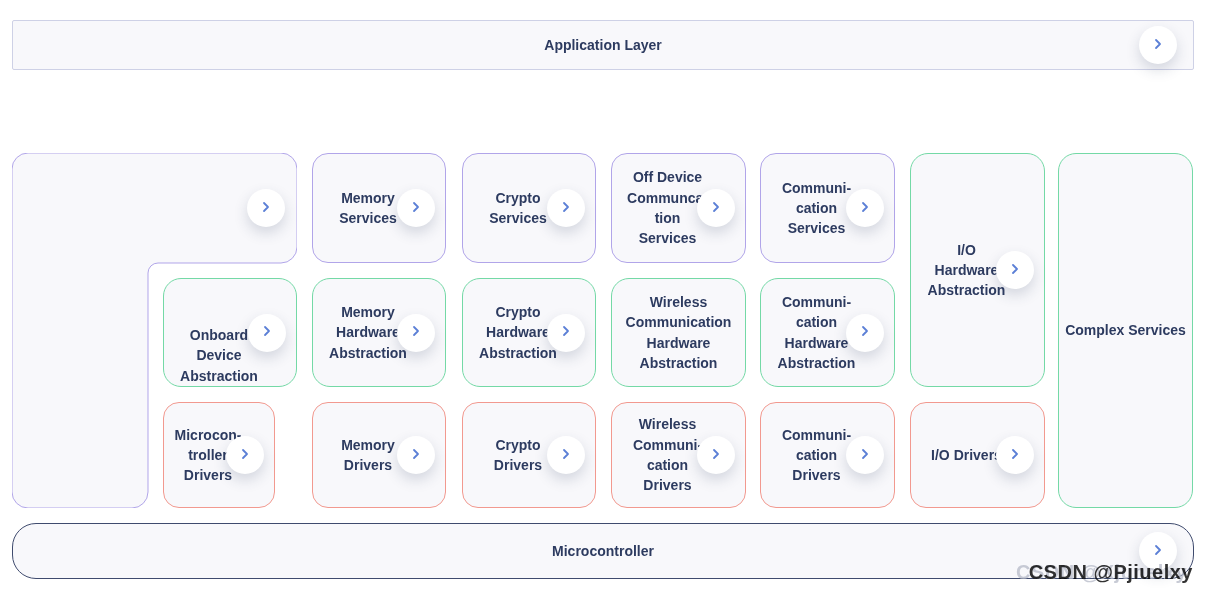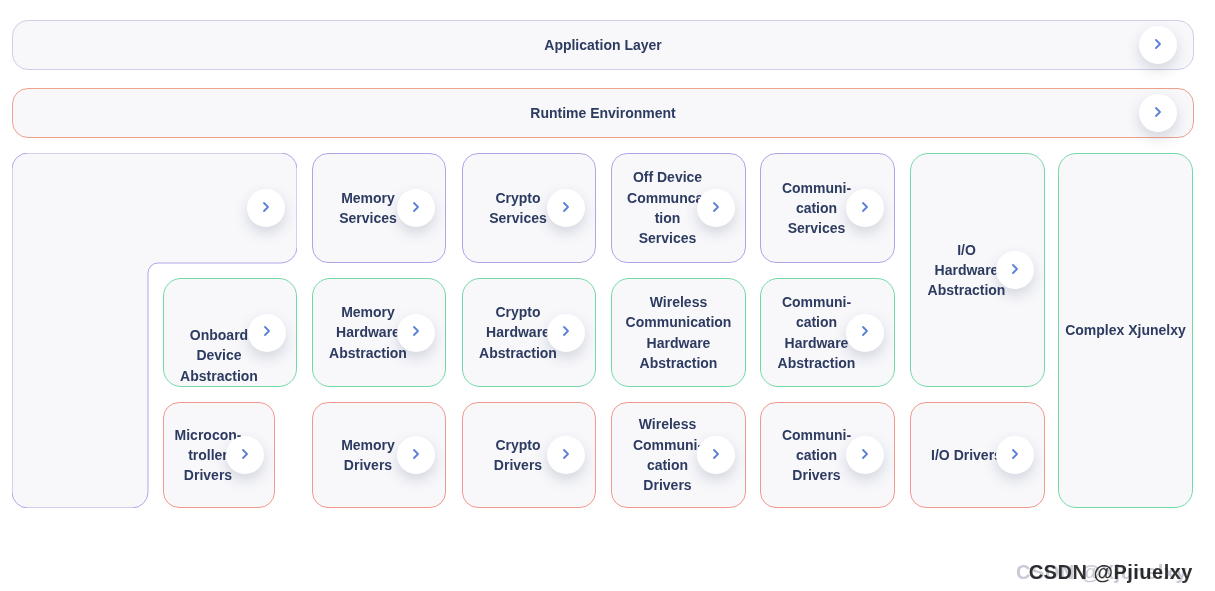--- a/index.html
+++ b/index.html
@@ -4,21 +4,21 @@
 <style>
   html,body{margin:0;padding:0;background:#ffffff;}
   .stage{
     position:relative;width:1215px;height:591px;background:#ffffff;overflow:hidden;
     font-family:"Liberation Sans",sans-serif;color:#2d3b60;
   }
   .box{
     position:absolute;background:#f8f8fb;border:1px solid #b1a5e9;border-radius:16px;
     display:flex;align-items:center;justify-content:center;box-sizing:border-box;
   }
-  .bar{border-radius:16px;}
+  .bar{border-radius:2px;}
   .lbl{
     white-space:pre-line;text-align:center;font-size:14px;line-height:1.45;
     font-weight:600;color:#2d3b60;pointer-events:none;
   }
   .pad .lbl{padding:0 30px 0 8px;}
   .chev{
     position:absolute;right:10px;top:50%;transform:translateY(-50%);
     width:38px;height:38px;border-radius:50%;background:#ffffff;border:none;padding:0;
     box-shadow:0 6px 14px rgba(45,59,96,0.18);display:flex;align-items:center;justify-content:center;
     cursor:pointer;
@@ -53,28 +53,20 @@
 
   <div class="box bar b-gray" style="left:12px;top:20px;width:1182px;height:50px;">
     <span class="lbl">Application Layer</span>
     <button class="chev">
       <span><svg width="14" height="14" viewBox="0 0 14 14">
             <path d="M5 3 L9 7 L5 11" fill="none" stroke="#5b7fd6" stroke-width="1.8" stroke-linecap="round" stroke-linejoin="round"></path>
           </svg></span>
     </button>
   </div>
 
-  <div class="box bar b-orange" style="left:12px;top:88px;width:1182px;height:50px;">
-    <span class="lbl">Runtime Environment</span>
-    <button class="chev">
-      <span><svg width="14" height="14" viewBox="0 0 14 14">
-            <path d="M5 3 L9 7 L5 11" fill="none" stroke="#5b7fd6" stroke-width="1.8" stroke-linecap="round" stroke-linejoin="round"></path>
-          </svg></span>
-    </button>
-  </div>
 
   <svg class="lshape" viewBox="12 153 285 355">
     <path d="M 28 153 H 281 A 16 16 0 0 1 297 169 V 247 A 16 16 0 0 1 281 263 H 158 A 10 10 0 0 0 148 273 V 492 A 16 16 0 0 1 132 508 H 28 A 16 16 0 0 1 12 492 V 169 A 16 16 0 0 1 28 153 Z" fill="#f8f8fb" stroke="#b1a5e9" stroke-width="1"></path>
   </svg>
   <div class="ss-head">
     <button class="chev" style="right:12px;">
       <span><svg width="14" height="14" viewBox="0 0 14 14">
             <path d="M5 3 L9 7 L5 11" fill="none" stroke="#5b7fd6" stroke-width="1.8" stroke-linecap="round" stroke-linejoin="round"></path>
           </svg></span>
     </button>
@@ -128,21 +120,21 @@
 Hardware
 Abstraction</span>
     <button class="chev">
       <span><svg width="14" height="14" viewBox="0 0 14 14">
             <path d="M5 3 L9 7 L5 11" fill="none" stroke="#5b7fd6" stroke-width="1.8" stroke-linecap="round" stroke-linejoin="round"></path>
           </svg></span>
     </button>
   </div>
 
   <div class="box b-green" style="left:1058px;top:153px;width:135px;height:355px;">
-    <span class="lbl">Complex Xjunelxy</span>
+    <span class="lbl">Complex Services</span>
   </div>
 
   <div class="box b-green pad" style="left:163px;top:278px;width:134px;height:109px;align-items:flex-end;">
     <span class="lbl">Onboard
 Device
 Abstraction</span>
     <button class="chev">
       <span><svg width="14" height="14" viewBox="0 0 14 14">
             <path d="M5 3 L9 7 L5 11" fill="none" stroke="#5b7fd6" stroke-width="1.8" stroke-linecap="round" stroke-linejoin="round"></path>
           </svg></span>
@@ -246,19 +238,27 @@
 
   <div class="box b-red pad" style="left:910px;top:402px;width:135px;height:106px;">
     <span class="lbl">I/O Drivers</span>
     <button class="chev">
       <span><svg width="14" height="14" viewBox="0 0 14 14">
             <path d="M5 3 L9 7 L5 11" fill="none" stroke="#5b7fd6" stroke-width="1.8" stroke-linecap="round" stroke-linejoin="round"></path>
           </svg></span>
     </button>
   </div>
 
+  <div class="box bar b-navy" style="left:12px;top:523px;width:1182px;height:56px;">
+    <span class="lbl">Microcontroller</span>
+    <button class="chev">
+      <span><svg width="14" height="14" viewBox="0 0 14 14">
+            <path d="M5 3 L9 7 L5 11" fill="none" stroke="#5b7fd6" stroke-width="1.8" stroke-linecap="round" stroke-linejoin="round"></path>
+          </svg></span>
+    </button>
+  </div>
 
   <div class="watermark">
     <span class="wm wm-back">CSDN @Xjunelxy</span>
     <span class="wm wm-front">CSDN @Pjiuelxy</span>
   </div>
 
 </div>
 
 </body></html>

